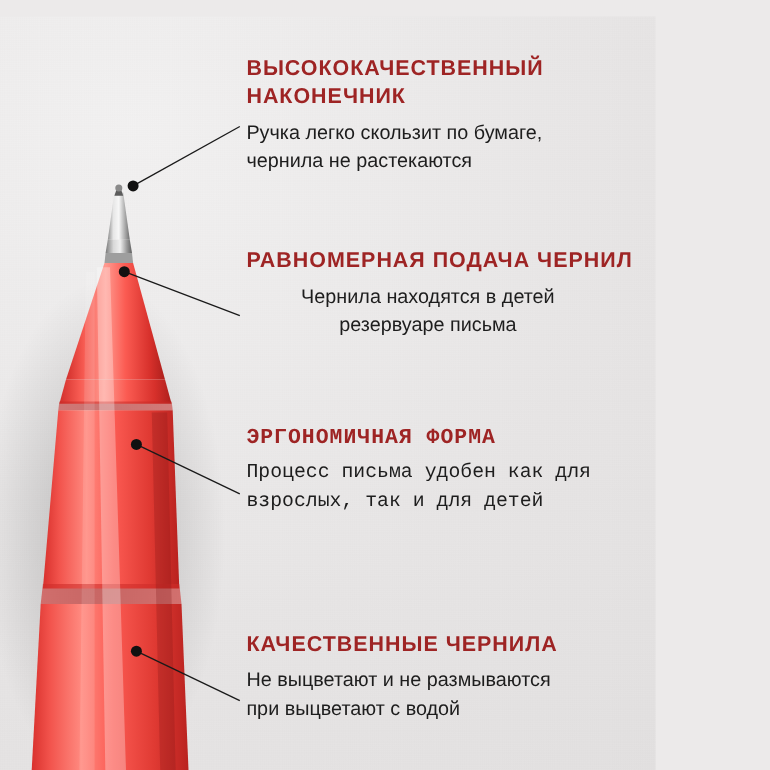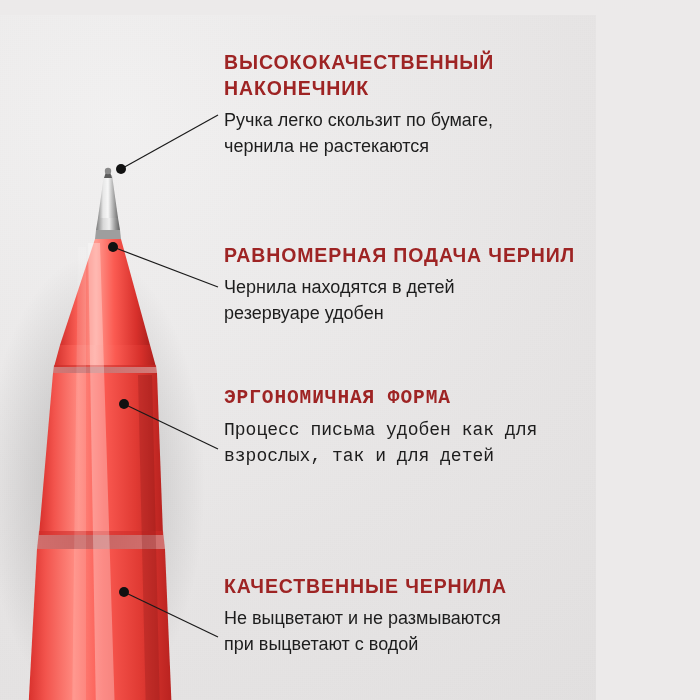--- a/index.html
+++ b/index.html
@@ -56,21 +56,21 @@
     margin: 0;
     max-width: 330px;
   }
   .callout .body span {
     display: block;
   }
   .callout .title span {
     display: block;
   }
   #c1 { top: 34px; }
-  #c2 { top: 227px; }
+  #c2 { top: 209px; text-align: center; }
   #c3 { top: 370px; font-family: Liberation Mono, monospace; }
   #c4 { top: 558px; }
 </style>
 </head>
 <body>
 
 <div id="stage">
 
   <div id="noise"></div>
 
@@ -161,21 +161,21 @@
       <span>чернила не растекаются</span>
     </div>
   </div>
 
   <div class="callout" id="c2">
     <div class="title">
       <span>РАВНОМЕРНАЯ ПОДАЧА ЧЕРНИЛ</span>
     </div>
     <div class="body">
       <span>Чернила находятся в детей</span>
-      <span>резервуаре удобен</span>
+      <span>резервуаре письма</span>
     </div>
   </div>
 
   <div class="callout" id="c3">
     <div class="title">
       <span>ЭРГОНОМИЧНАЯ ФОРМА</span>
     </div>
     <div class="body">
       <span>Процесс письма удобен как для</span>
       <span>взрослых, так и для детей</span>

